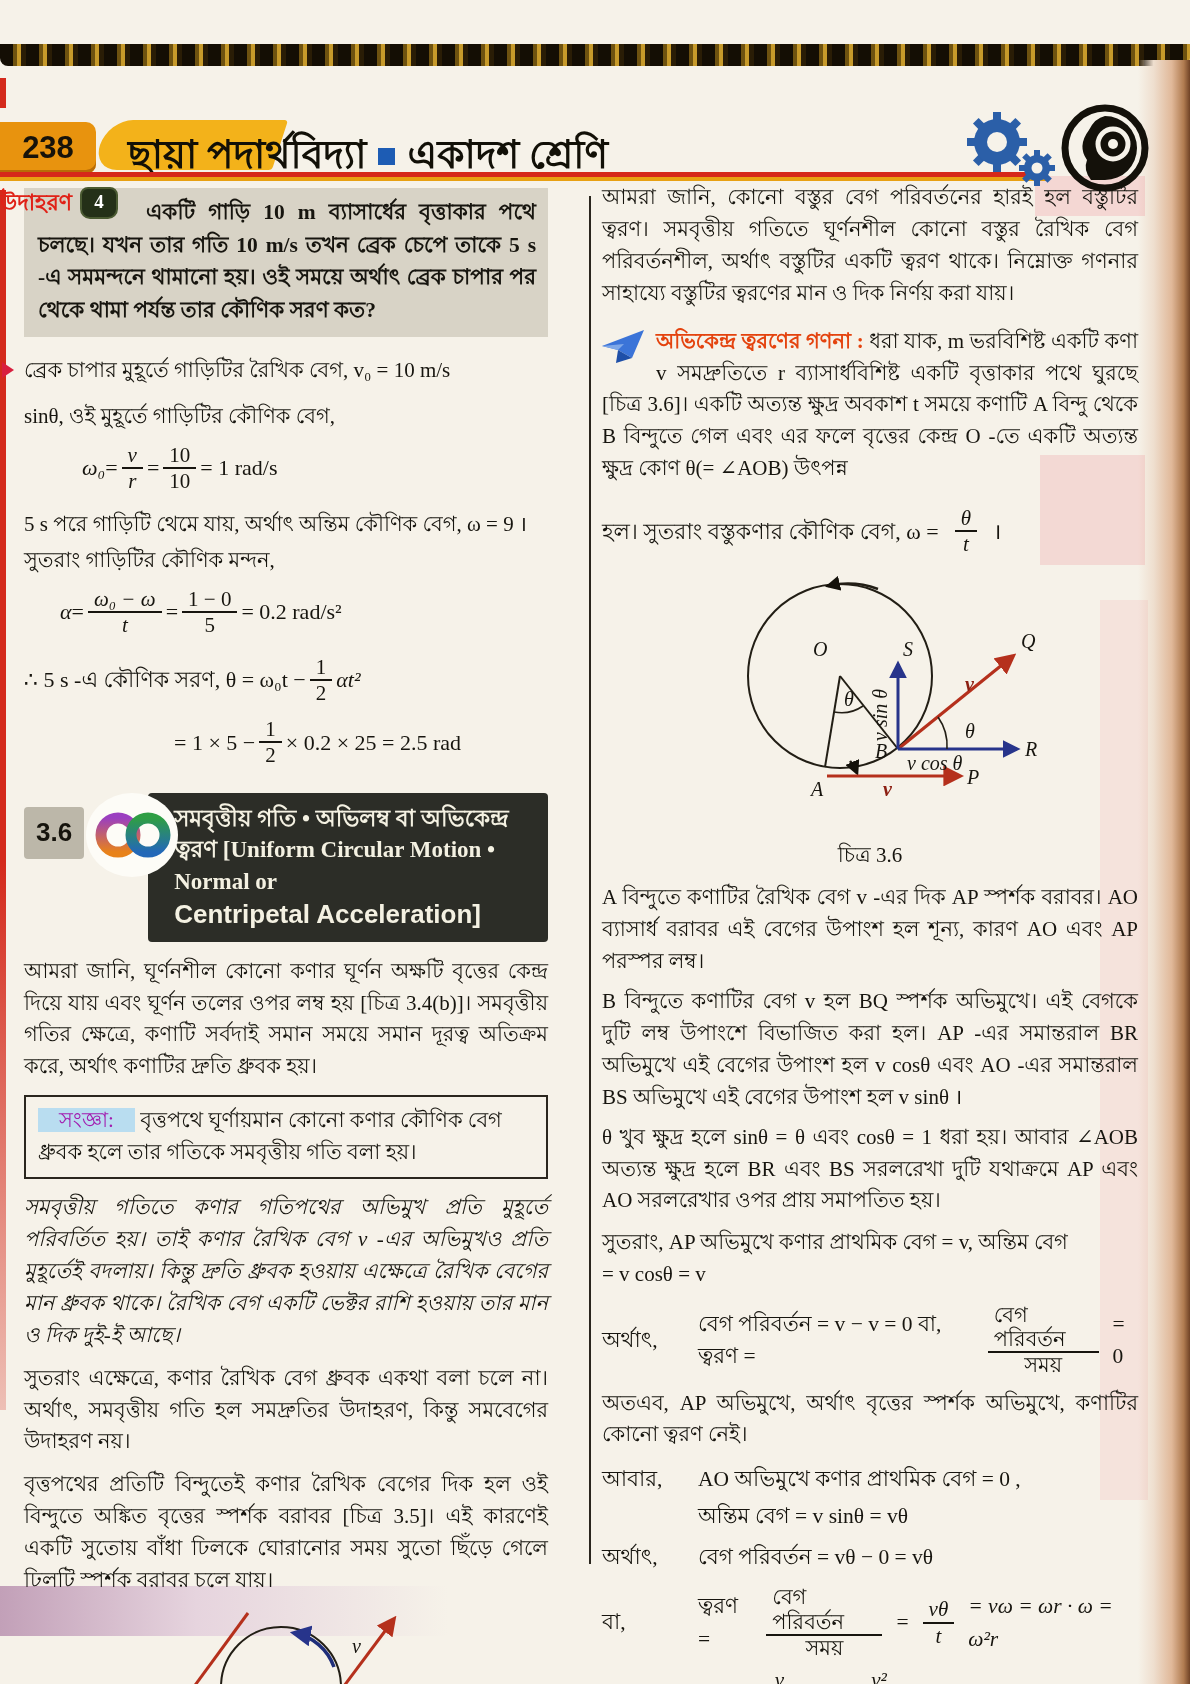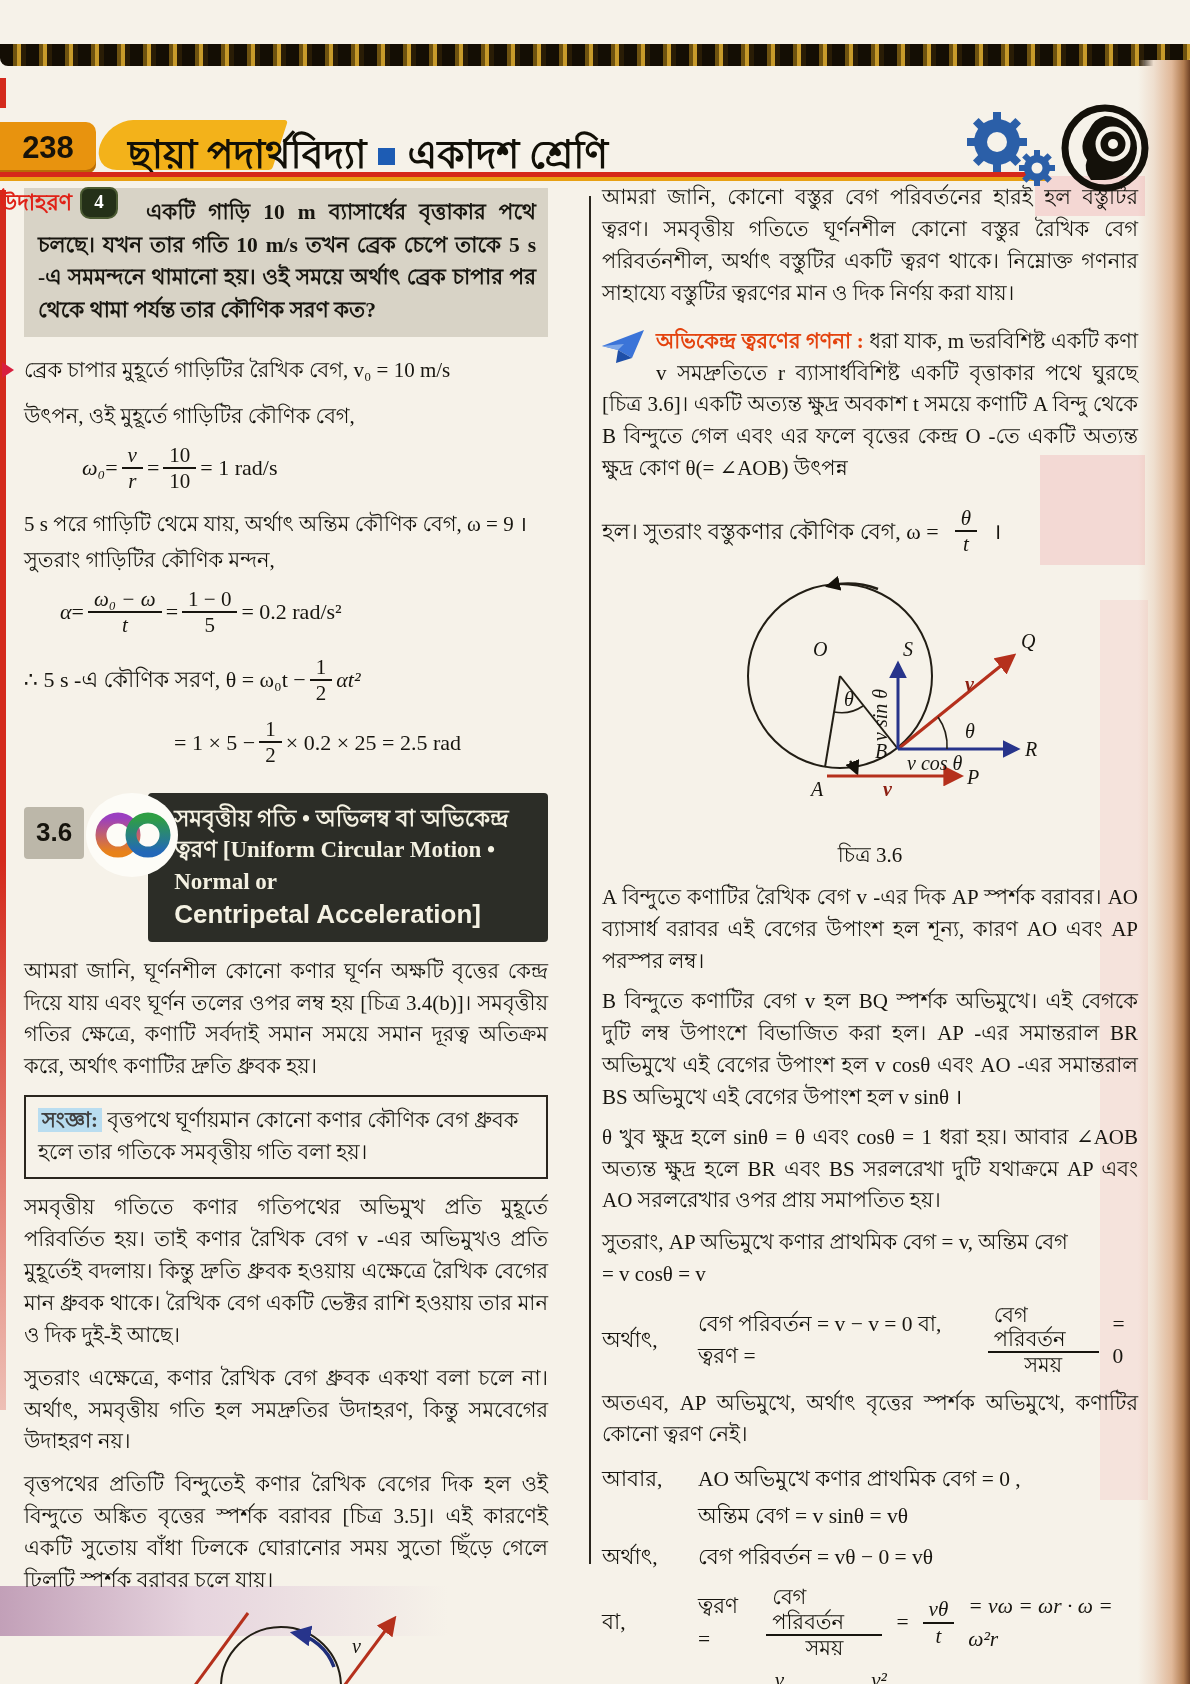--- a/index.html
+++ b/index.html
@@ -61,21 +61,21 @@
   .sec-banner{position:relative;margin-top:26px;display:flex;align-items:flex-start;}
   .sec-num{flex:0 0 auto;background:#bcb7a9;color:#15130c;font-family:"Liberation Sans",sans-serif;
     font-weight:bold;font-size:26px;padding:6px 12px;border-radius:4px;margin-top:14px;}
   .sec-icon-wrap{flex:0 0 auto;position:relative;width:96px;height:84px;z-index:2;margin-left:2px;}
   .sec-icon-bg{position:absolute;left:0;top:0;width:92px;height:84px;background:#fdfcf7;border-radius:50%;}
   .sec-box{flex:1 1 auto;background:#2c2d27;color:#f4f1e2;padding:10px 12px 10px 26px;margin-left:-34px;
     border-radius:4px;font-weight:bold;font-size:23px;line-height:1.35;}
   .sec-box .en{font-family:"Liberation Sans",sans-serif;font-size:26px;}
   
   .def-box{border:2px solid #2a261e;padding:8px 12px;margin-top:12px;}
-  .def-label{color:#404040;font-weight:bold;background:#b9ddf0;padding:0 4px;}
+  .def-label{color:#a21caf;font-weight:normal;background:#b9ddf0;padding:0 21px;}
   
   .fig{text-align:center;margin-top:8px;}
   .fig-caption{font-size:21px;margin-top:2px;}
   svg text{font-family:"Liberation Serif","DejaVu Serif",serif;}
   .svg-lab{font-style:italic;font-size:20px;fill:#17150f;}
   .svg-lab-red{font-style:italic;font-size:20px;fill:#8c1f12;font-weight:bold;}
   
   .calc-head{color:#e4430e;font-weight:bold;}
   .plane{float:left;margin:4px 10px 0 0;}
   .eq-row{display:flex;align-items:center;gap:10px;margin-top:12px;font-size:21.5px;}
@@ -180,21 +180,21 @@
         <span class="ex-label-txt">উদাহরণ</span>
         <span class="ex-num">4</span>
       </div>
       <p class="ex-problem">একটি গাড়ি 10 m ব্যাসার্ধের বৃত্তাকার পথে চলছে। যখন তার গতি 10 m/s তখন ব্রেক চেপে তাকে 5 s -এ সমমন্দনে থামানো হয়। ওই সময়ে অর্থাৎ ব্রেক চাপার পর থেকে থামা পর্যন্ত তার কৌণিক সরণ কত?</p>
     </div>
 
     <div class="sol-line" style="margin-top:18px;">
       <span class="bullet"></span>
       <p>ব্রেক চাপার মুহূর্তে গাড়িটির রৈখিক বেগ, v₀ = 10 m/s</p>
     </div>
-    <p class="sol-line">উৎপন, ওই মুহূর্তে গাড়িটির কৌণিক বেগ,</p>
+    <p class="sol-line">sinθ, ওই মুহূর্তে গাড়িটির কৌণিক বেগ,</p>
 
     <div class="eq ind1">
       <span class="mi">ω₀</span>
       <span>=</span>
       <span class="frac">
         <span class="fn mi">v</span>
         <span class="fd mi">r</span>
       </span>
       <span>=</span>
       <span class="frac">
@@ -266,21 +266,21 @@
       </div>
     </div>
 
     <p style="margin-top:14px;">আমরা জানি, ঘূর্ণনশীল কোনো কণার ঘূর্ণন অক্ষটি বৃত্তের কেন্দ্র দিয়ে যায় এবং ঘূর্ণন তলের ওপর লম্ব হয় [চিত্র 3.4(b)]। সমবৃত্তীয় গতির ক্ষেত্রে, কণাটি সর্বদাই সমান সময়ে সমান দূরত্ব অতিক্রম করে, অর্থাৎ কণাটির দ্রুতি ধ্রুবক হয়।</p>
 
     <div class="def-box">
       <span class="def-label">সংজ্ঞা:</span>
       <span>বৃত্তপথে ঘূর্ণায়মান কোনো কণার কৌণিক বেগ ধ্রুবক হলে তার গতিকে সমবৃত্তীয় গতি বলা হয়।</span>
     </div>
 
-    <p style="margin-top:13px;">সমবৃত্তীয় গতিতে কণার গতিপথের অভিমুখ প্রতি মুহূর্তে পরিবর্তিত হয়। তাই কণার রৈখিক বেগ v -এর অভিমুখও প্রতি মুহূর্তেই বদলায়। কিন্তু দ্রুতি ধ্রুবক হওয়ায় এক্ষেত্রে রৈখিক বেগের মান ধ্রুবক থাকে। রৈখিক বেগ একটি ভেক্টর রাশি হওয়ায় তার মান ও দিক দুই-ই আছে।</p>
+    <p style="margin-top:13px;font-style:italic;">সমবৃত্তীয় গতিতে কণার গতিপথের অভিমুখ প্রতি মুহূর্তে পরিবর্তিত হয়। তাই কণার রৈখিক বেগ v -এর অভিমুখও প্রতি মুহূর্তেই বদলায়। কিন্তু দ্রুতি ধ্রুবক হওয়ায় এক্ষেত্রে রৈখিক বেগের মান ধ্রুবক থাকে। রৈখিক বেগ একটি ভেক্টর রাশি হওয়ায় তার মান ও দিক দুই-ই আছে।</p>
     <p style="margin-top:11px;">সুতরাং এক্ষেত্রে, কণার রৈখিক বেগ ধ্রুবক একথা বলা চলে না। অর্থাৎ, সমবৃত্তীয় গতি হল সমদ্রুতির উদাহরণ, কিন্তু সমবেগের উদাহরণ নয়।</p>
     <p style="margin-top:11px;">বৃত্তপথের প্রতিটি বিন্দুতেই কণার রৈখিক বেগের দিক হল ওই বিন্দুতে অঙ্কিত বৃত্তের স্পর্শক বরাবর [চিত্র 3.5]। এই কারণেই একটি সুতোয় বাঁধা ঢিলকে ঘোরানোর সময় সুতো ছিঁড়ে গেলে ঢিলটি স্পর্শক বরাবর চলে যায়।</p>
 
     <div class="fig">
       <svg width="420" height="172" viewBox="0 0 420 172">
         <defs>
           <marker id="arR" viewBox="0 0 10 10" refX="8" refY="5" markerWidth="6.5" markerHeight="6.5" orient="auto">
             <path d="M0 0L10 5L0 10z" fill="#b5301c"></path>
             </marker>
           <marker id="arB" viewBox="0 0 10 10" refX="8" refY="5" markerWidth="6" markerHeight="6" orient="auto">

